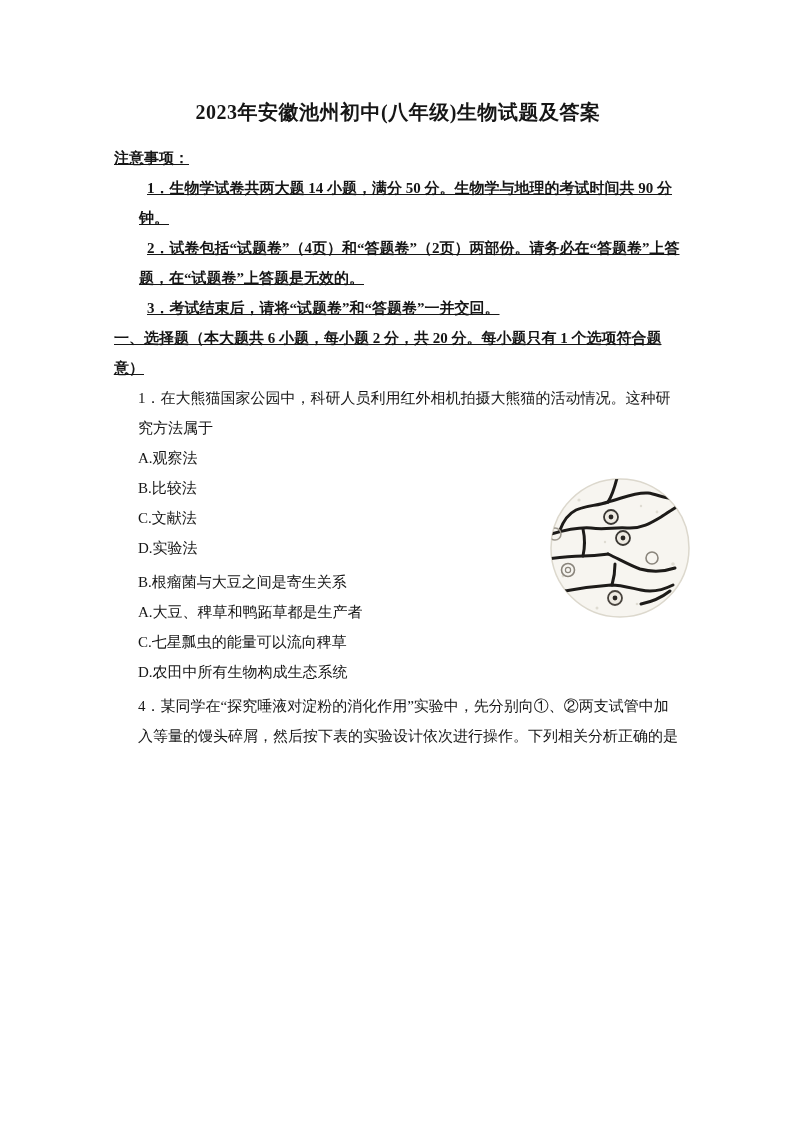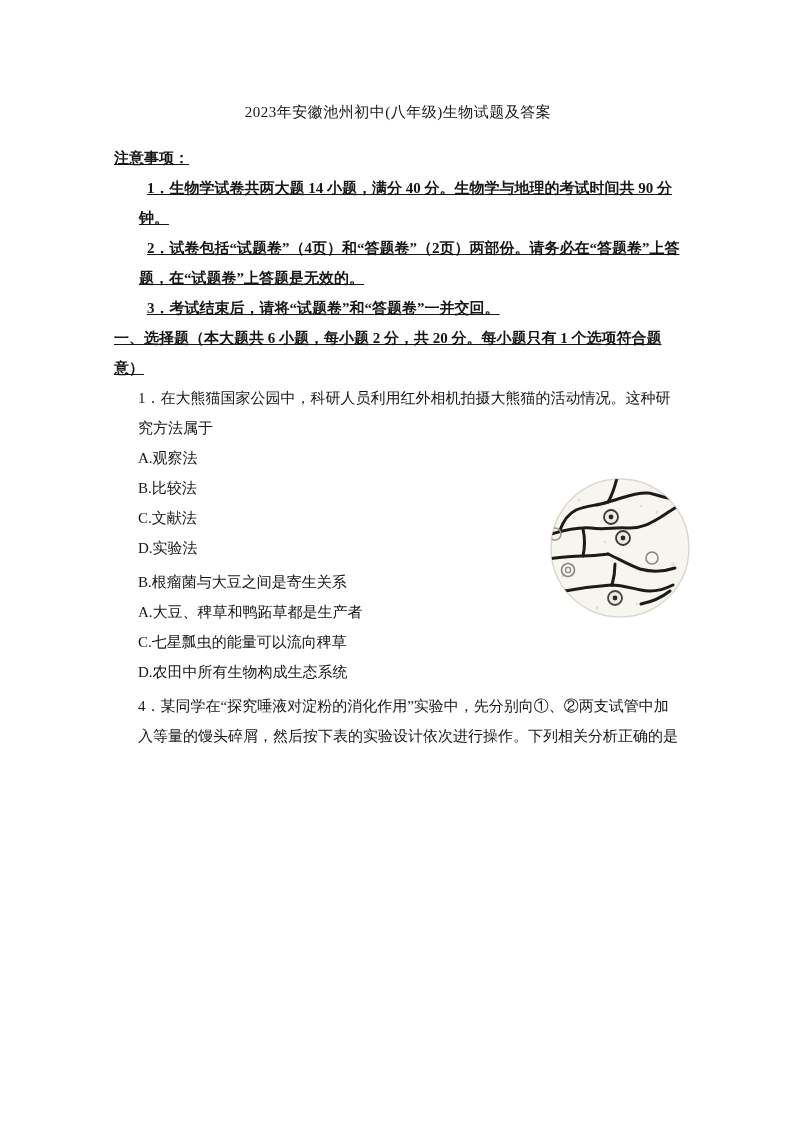--- a/index.html
+++ b/index.html
@@ -10,22 +10,22 @@
     font-family:"Liberation Serif","DejaVu Serif",serif;
     color:#161616;
     overflow:hidden;
   }
   .content{
     position:absolute;
     left:114px; top:97px;
     width:568px;
   }
   .title{
-    font-size:15px;
-    font-weight:400;
+    font-size:20px;
+    font-weight:700;
     text-align:center;
     margin:0 0 16px 0;
     line-height:30px;
     letter-spacing:0.5px;
   }
   p{margin:0;font-size:15px;line-height:30px;}
   .bold{font-weight:700;text-decoration:underline;}
   .note{padding-left:25px;text-indent:8px;}
   .question{margin-bottom:4px;margin-left:24px;}
   .q2stem{width:450px;}
@@ -37,21 +37,21 @@
 </style>
 </head>
 <body>
 
 <div class="content">
 
   <h1 class="title">2023年安徽池州初中(八年级)生物试题及答案</h1>
 
   <div>
     <p class="bold">注意事项：</p>
-    <p class="bold note">1．生物学试卷共两大题 14 小题，满分 40 分。生物学与地理的考试时间共 90 分钟。</p>
+    <p class="bold note">1．生物学试卷共两大题 14 小题，满分 50 分。生物学与地理的考试时间共 90 分钟。</p>
     <p class="bold note">2．试卷包括“试题卷”（4页）和“答题卷”（2页）两部份。请务必在“答题卷”上答题，在“试题卷”上答题是无效的。</p>
     <p class="bold note">3．考试结束后，请将“试题卷”和“答题卷”一并交回。</p>
   </div>
 
   <p class="bold">一、选择题（本大题共 6 小题，每小题 2 分，共 20 分。每小题只有 1 个选项符合题意）</p>
 
   <div class="question">
     <p>1．在大熊猫国家公园中，科研人员利用红外相机拍摄大熊猫的活动情况。这种研究方法属于</p>
     <p>A.观察法</p>
     <p>B.比较法</p>

